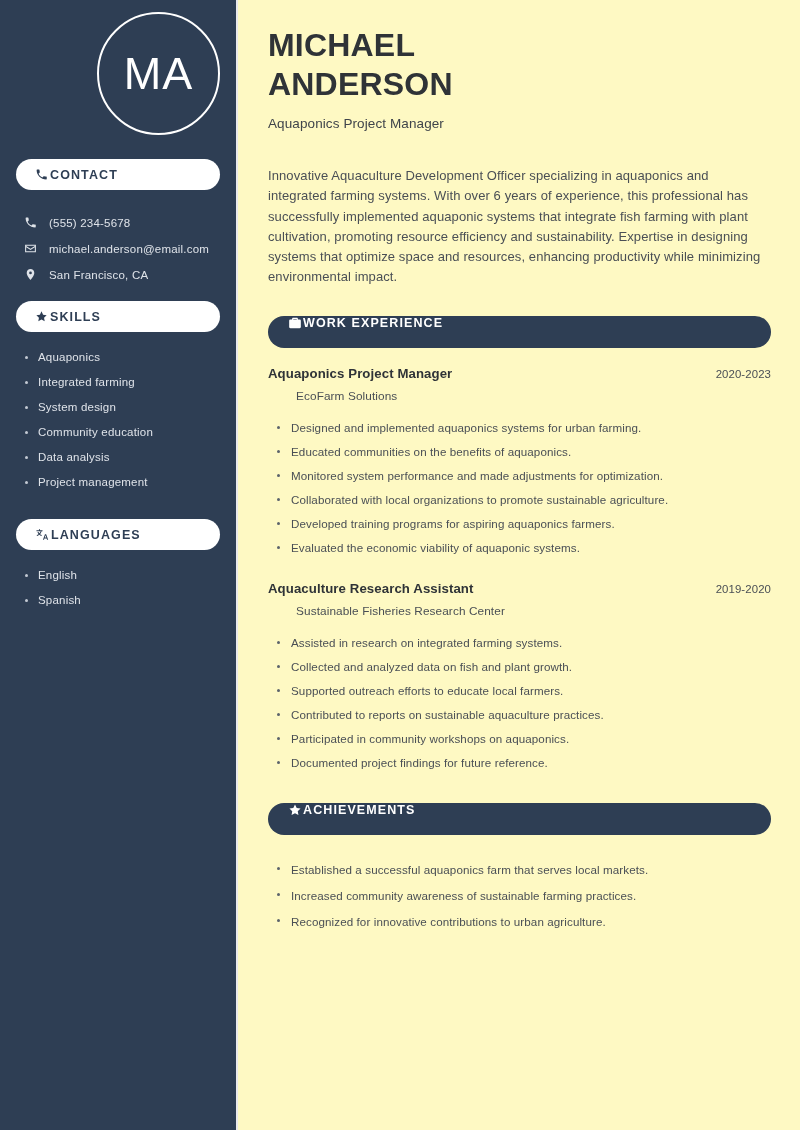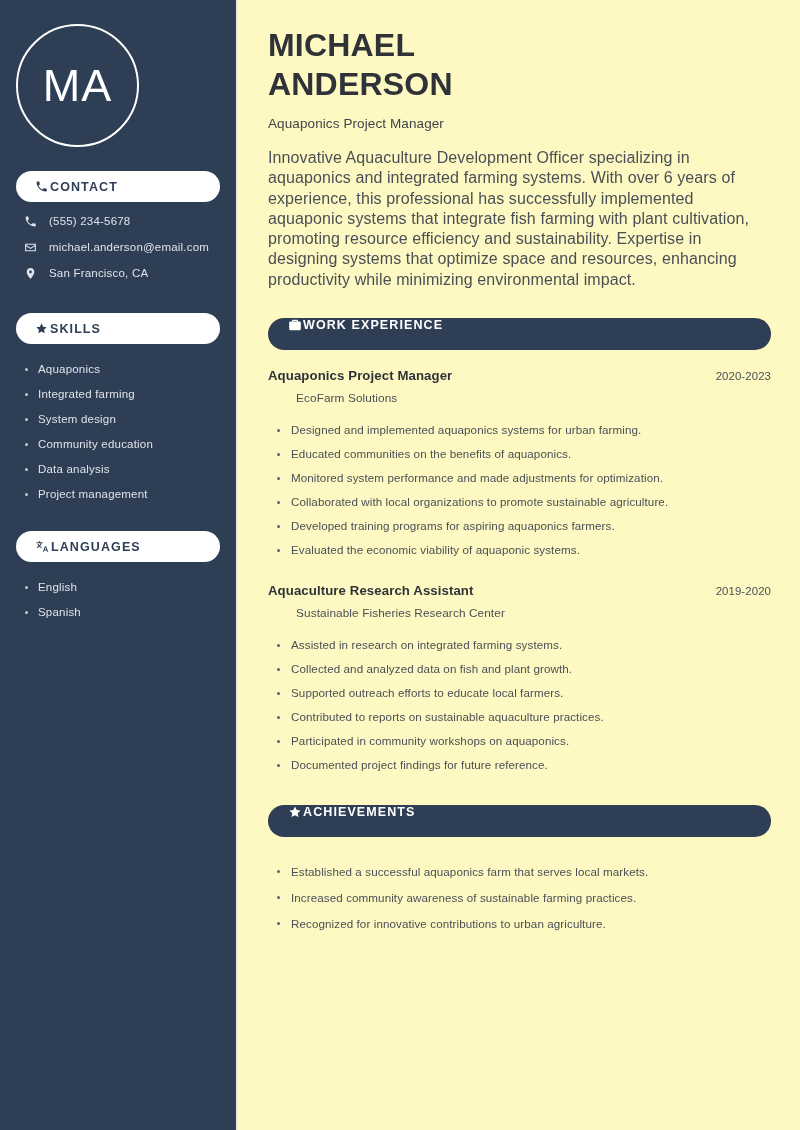--- a/index.html
+++ b/index.html
@@ -29,22 +29,22 @@
     width: 238px;
     flex: 0 0 238px;
     background: #2e3e54;
     border-right: 2px solid #e9e9ec;
     padding: 0 16px;
     position: relative;
   }
 
   .avatar-wrap {
     display: flex;
-    justify-content: flex-start;
-    padding-top: 24px;
+    justify-content: flex-end;
+    padding-top: 12px;
     padding-bottom: 24px;
   }
 
   .avatar {
     width: 123px;
     height: 123px;
     border-radius: 50%;
     border: 2px solid #ffffff;
     display: flex;
     align-items: center;
@@ -73,21 +73,21 @@
     font-weight: bold;
     letter-spacing: 1.1px;
   }
 
   .pill .icon svg { display: block; }
 
   .contact-list { margin-bottom: 20px; }
 
   .contact-row {
     display: flex;
-    align-items: flex-start;
+    align-items: flex-end;
     gap: 12px;
     height: 26px;
     padding-left: 8px;
   }
 
   .contact-row .ctext {
     color: #dfe3e9;
     font-size: 11.5px;
     letter-spacing: 0.2px;
   }
@@ -151,23 +151,23 @@
 
   .job-title {
     color: #3f444a;
     font-size: 13.5px;
     margin-top: 12px;
     letter-spacing: 0.1px;
   }
 
   .summary {
     color: #4a4f55;
-    font-size: 16px;
+    font-size: 13px;
     line-height: 20.3px;
-    margin-top: 17px;
+    margin-top: 35px;
     letter-spacing: 0.1px;
   }
 
   .section-bar {
     background: #2e3e54;
     border-radius: 20px;
     height: 32px;
     display: flex;
     gap: 1px;
     padding-left: 20px;

